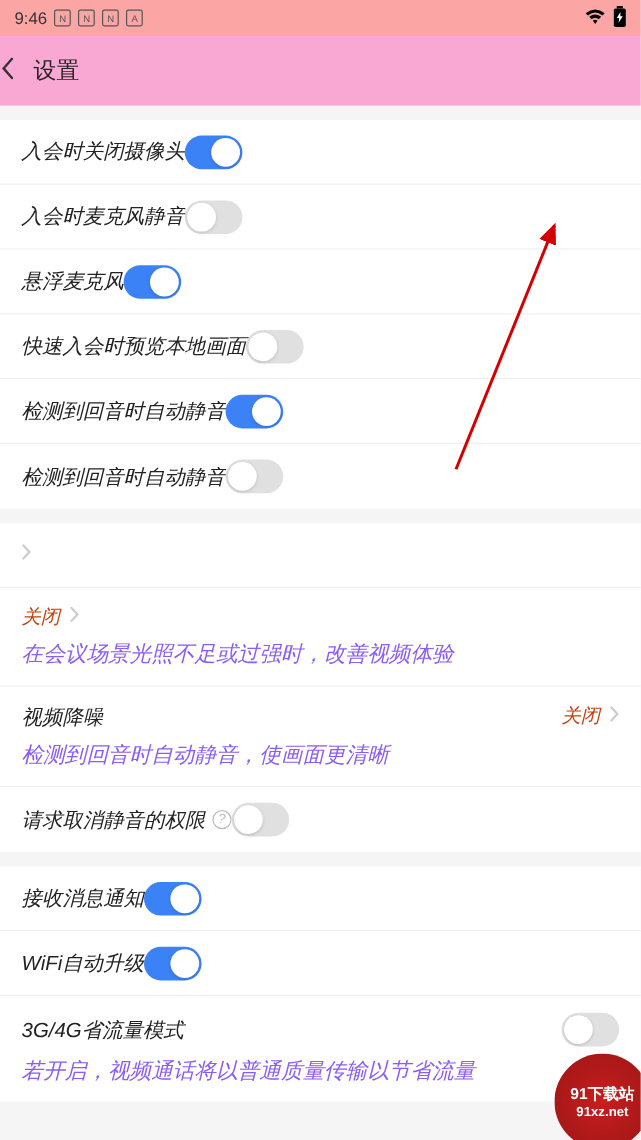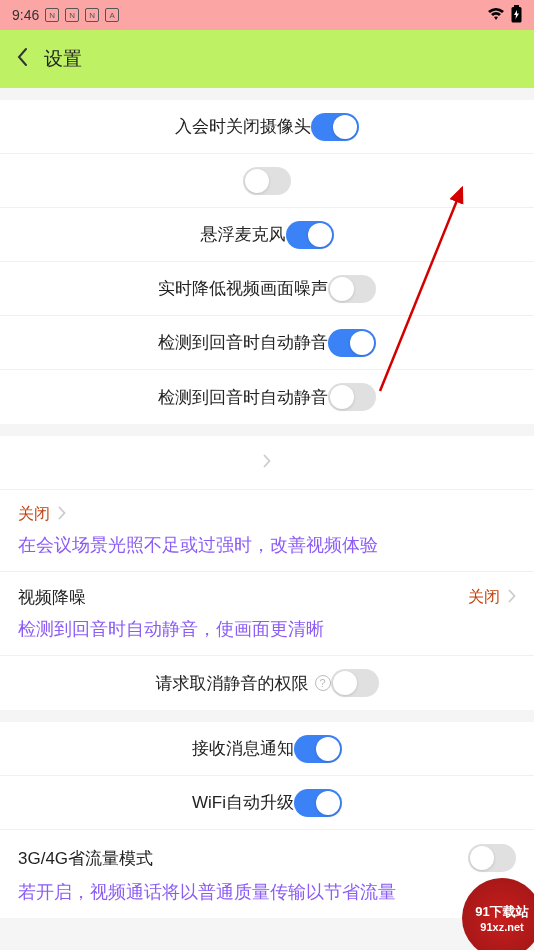--- a/index.html
+++ b/index.html
@@ -44,46 +44,47 @@
       color: #555;
       border-radius: 2px;
     }
     .status-right {
       display: flex;
       align-items: center;
       gap: 6px;
     }
     .header {
       height: 58px;
-      background: #bef264;
-      display: flex;
-      align-items: center;
-      padding: 0 16px;
+      background: #f9a8d4;
+      display: flex;
+      align-items: center;
+      padding: 0 0;
       gap: 16px;
     }
     .back-icon {
       width: 12px;
       height: 20px;
     }
     .header-title {
       font-size: 19px;
       color: #222;
       font-weight: 500;
     }
     .section {
       background: #fff;
       margin-top: 12px;
     }
     .row {
       display: flex;
       align-items: center;
-      justify-content: center;
+      justify-content: flex-start;
       min-height: 54px;
       padding: 12px 18px;
       border-bottom: 1px solid #f0f0f0;
+      font-style: italic;
     }
     .row:last-child {
       border-bottom: none;
     }
     .row-tall {
       flex-direction: column;
       align-items: stretch;
       padding: 14px 18px;
     }
     .row-main {
@@ -237,39 +238,42 @@
         <div class="row-label">
           <span>入会时关闭摄像头</span>
         </div>
         <div class="row-right">
           <div class="toggle toggle-on">
             <div class="toggle-knob"></div>
           </div>
         </div>
       </div>
       <div class="row">
+        <div class="row-label">
+          <span>入会时麦克风静音</span>
+        </div>
         <div class="row-right">
           <div class="toggle toggle-off">
             <div class="toggle-knob"></div>
           </div>
         </div>
       </div>
       <div class="row">
         <div class="row-label">
           <span>悬浮麦克风</span>
         </div>
         <div class="row-right">
           <div class="toggle toggle-on">
             <div class="toggle-knob"></div>
           </div>
         </div>
       </div>
       <div class="row">
         <div class="row-label">
-          <span>实时降低视频画面噪声</span>
+          <span>快速入会时预览本地画面</span>
         </div>
         <div class="row-right">
           <div class="toggle toggle-off">
             <div class="toggle-knob"></div>
           </div>
         </div>
       </div>
       <div class="row">
         <div class="row-label">
           <span>检测到回音时自动静音</span>

